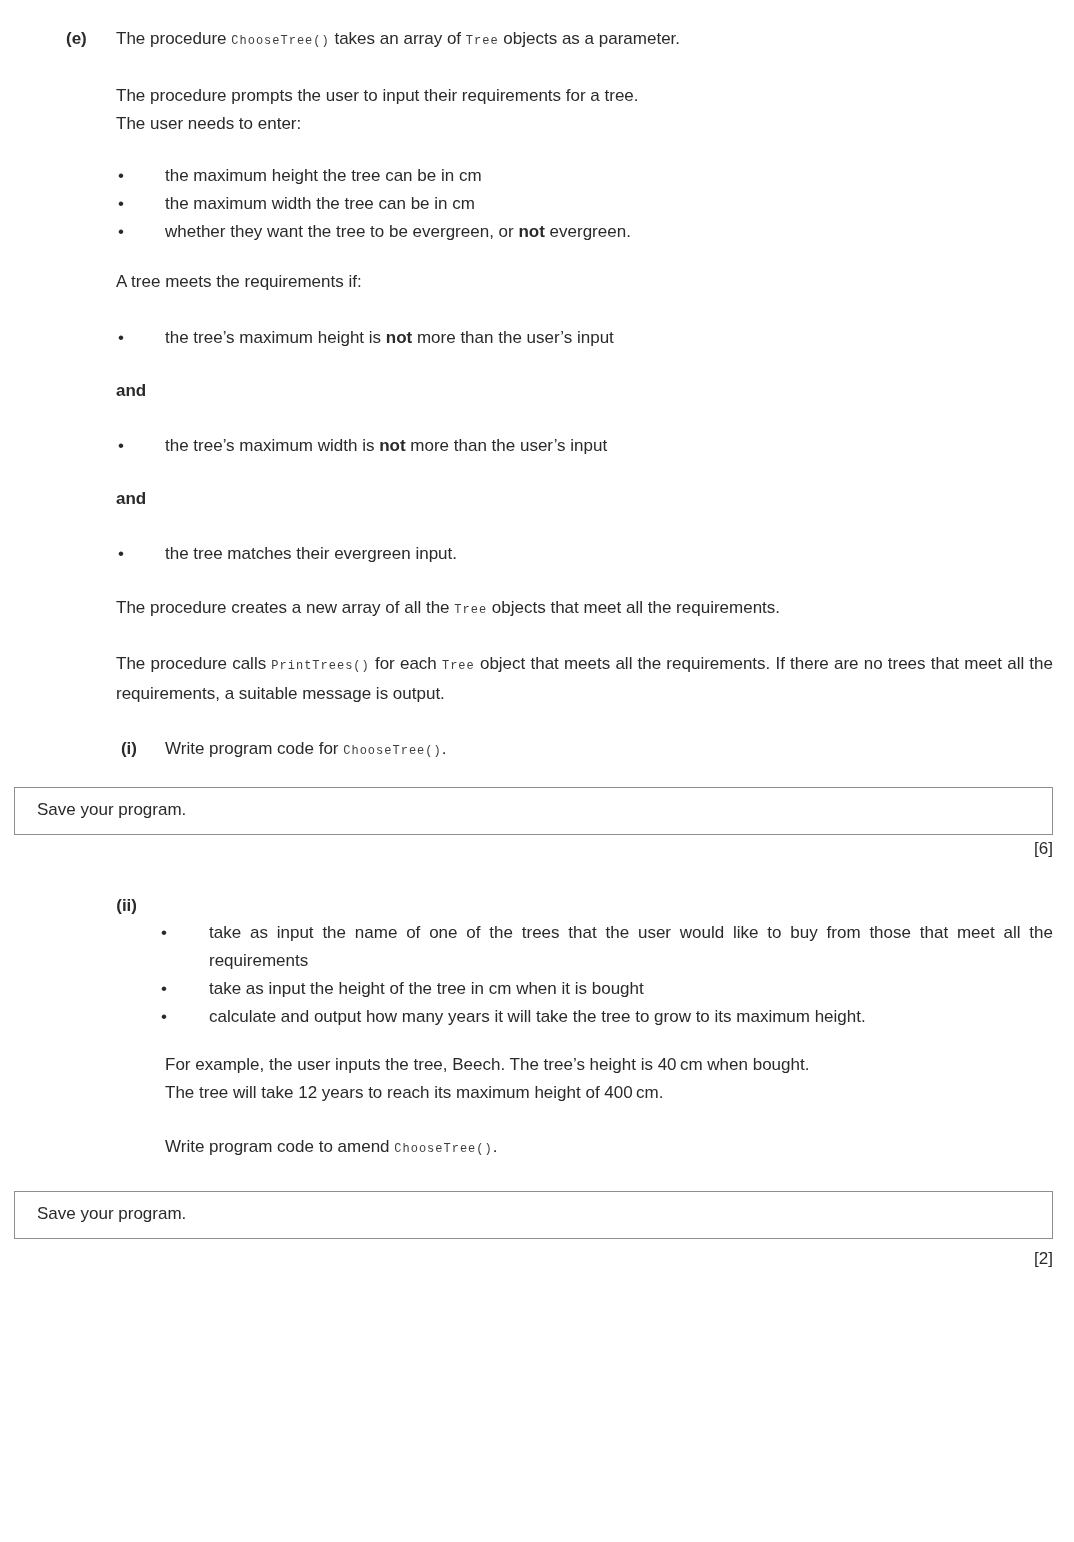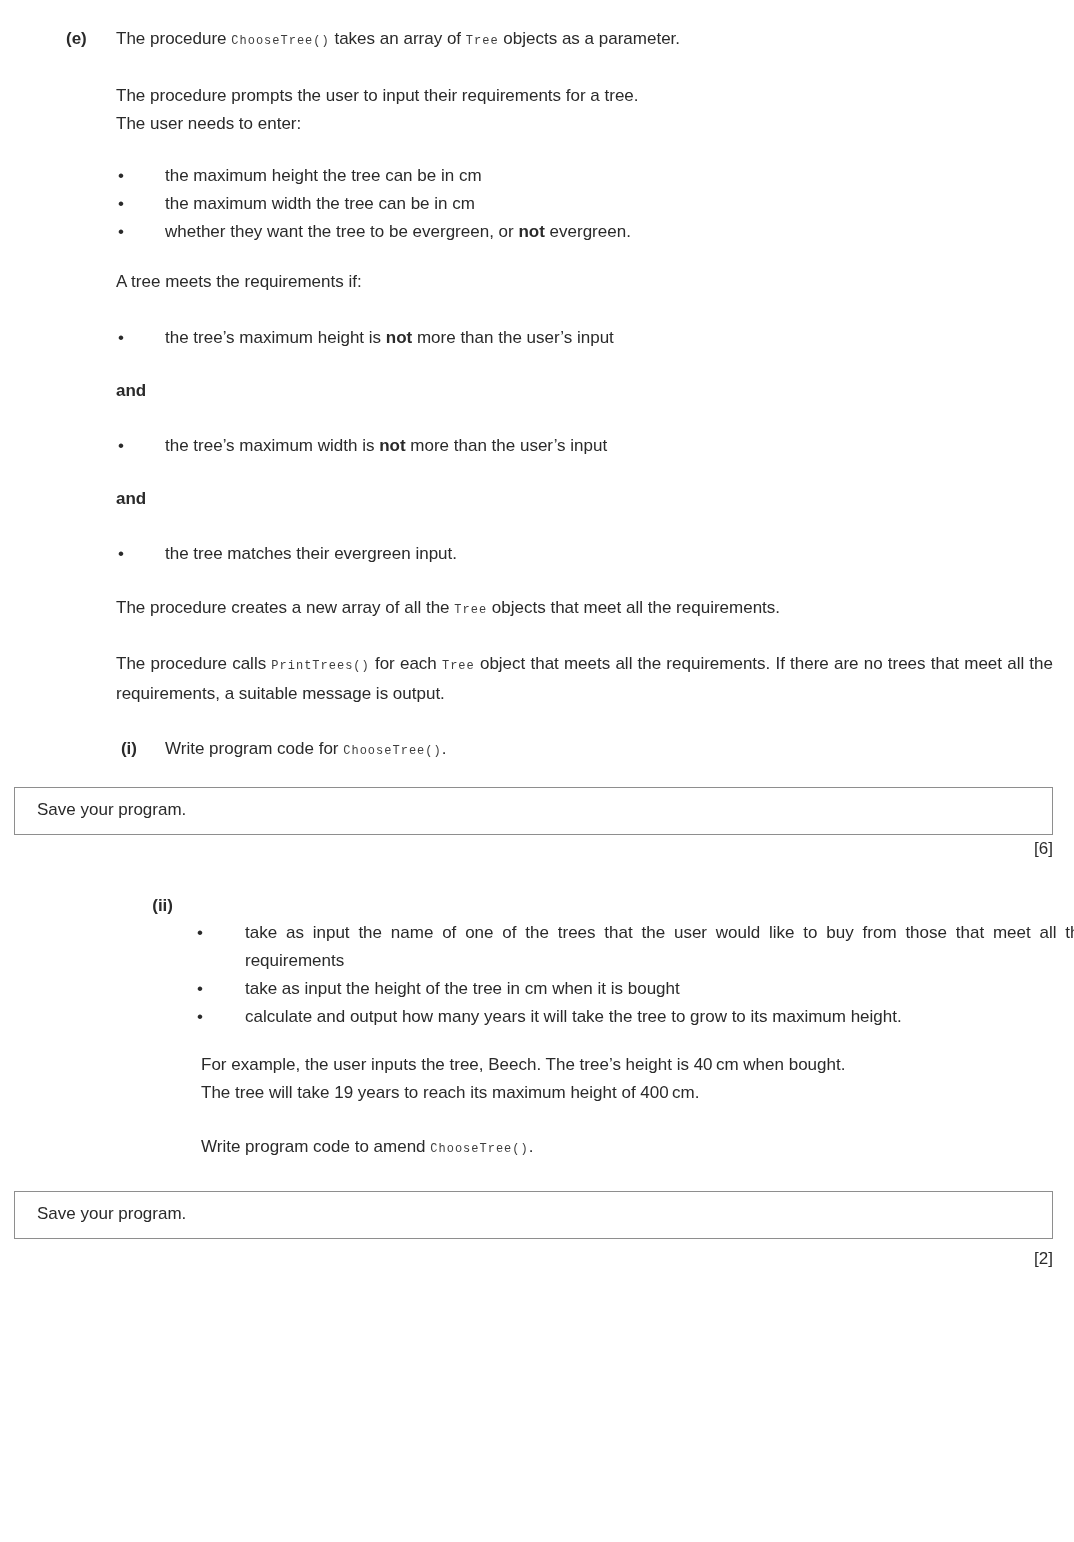--- a/index.html
+++ b/index.html
@@ -59,21 +59,21 @@
   .mt-req1    { margin-top: 28px; }
   .mt-and1    { margin-top: 25px; }
   .mt-req2    { margin-top: 27px; }
   .mt-and2    { margin-top: 25px; }
   .mt-req3    { margin-top: 27px; }
   .mt-creates { margin-top: 26px; }
   .mt-calls   { margin-top: 26px; }
   .mt-parti   { margin-top: 27px; }
   .mt-box1    { margin-top: 22px; }
   .mt-marks6  { margin-top: 0; }
-  .mt-partii  { margin-top: 29px; margin-left: 36px; }
+  .mt-partii  { margin-top: 29px; }
   .mt-blist2  { margin-top: 27px; }
   .mt-example { margin-top: 20px; }
   .mt-write   { margin-top: 26px; }
   .mt-box2    { margin-top: 28px; }
   .mt-marks2  { margin-top: 6px; }
 </style>
 </head>
 <body>
 
 <div>
@@ -154,21 +154,21 @@
         <div class="brow">
           <span class="dot">•</span>
           <div class="txt">take as input the height of the tree in cm when it is bought</div>
         </div>
         <div class="brow">
           <span class="dot">•</span>
           <div class="txt just">calculate and output how many years it will take the tree to grow to its maximum height.</div>
         </div>
       </div>
 
-      <p class="mt-example"><span>For example, the user inputs the tree, Beech. The tree’s height is 40 cm when bought.</span><br><span>The tree will take 19 years to reach its maximum height of 400 cm.</span></p>
+      <p class="mt-example"><span>For example, the user inputs the tree, Beech. The tree’s height is 40 cm when bought.</span><br><span>The tree will take 12 years to reach its maximum height of 400 cm.</span></p>
 
       <p class="mt-write"><span>Write program code to amend </span><span class="mono">ChooseTree()</span><span>.</span></p>
     </div>
   </div>
 
   <div class="save-box mt-box2">
     <p class="line1">Save your program.</p>
   </div>
 
   <p class="marks mt-marks2">[2]</p>

